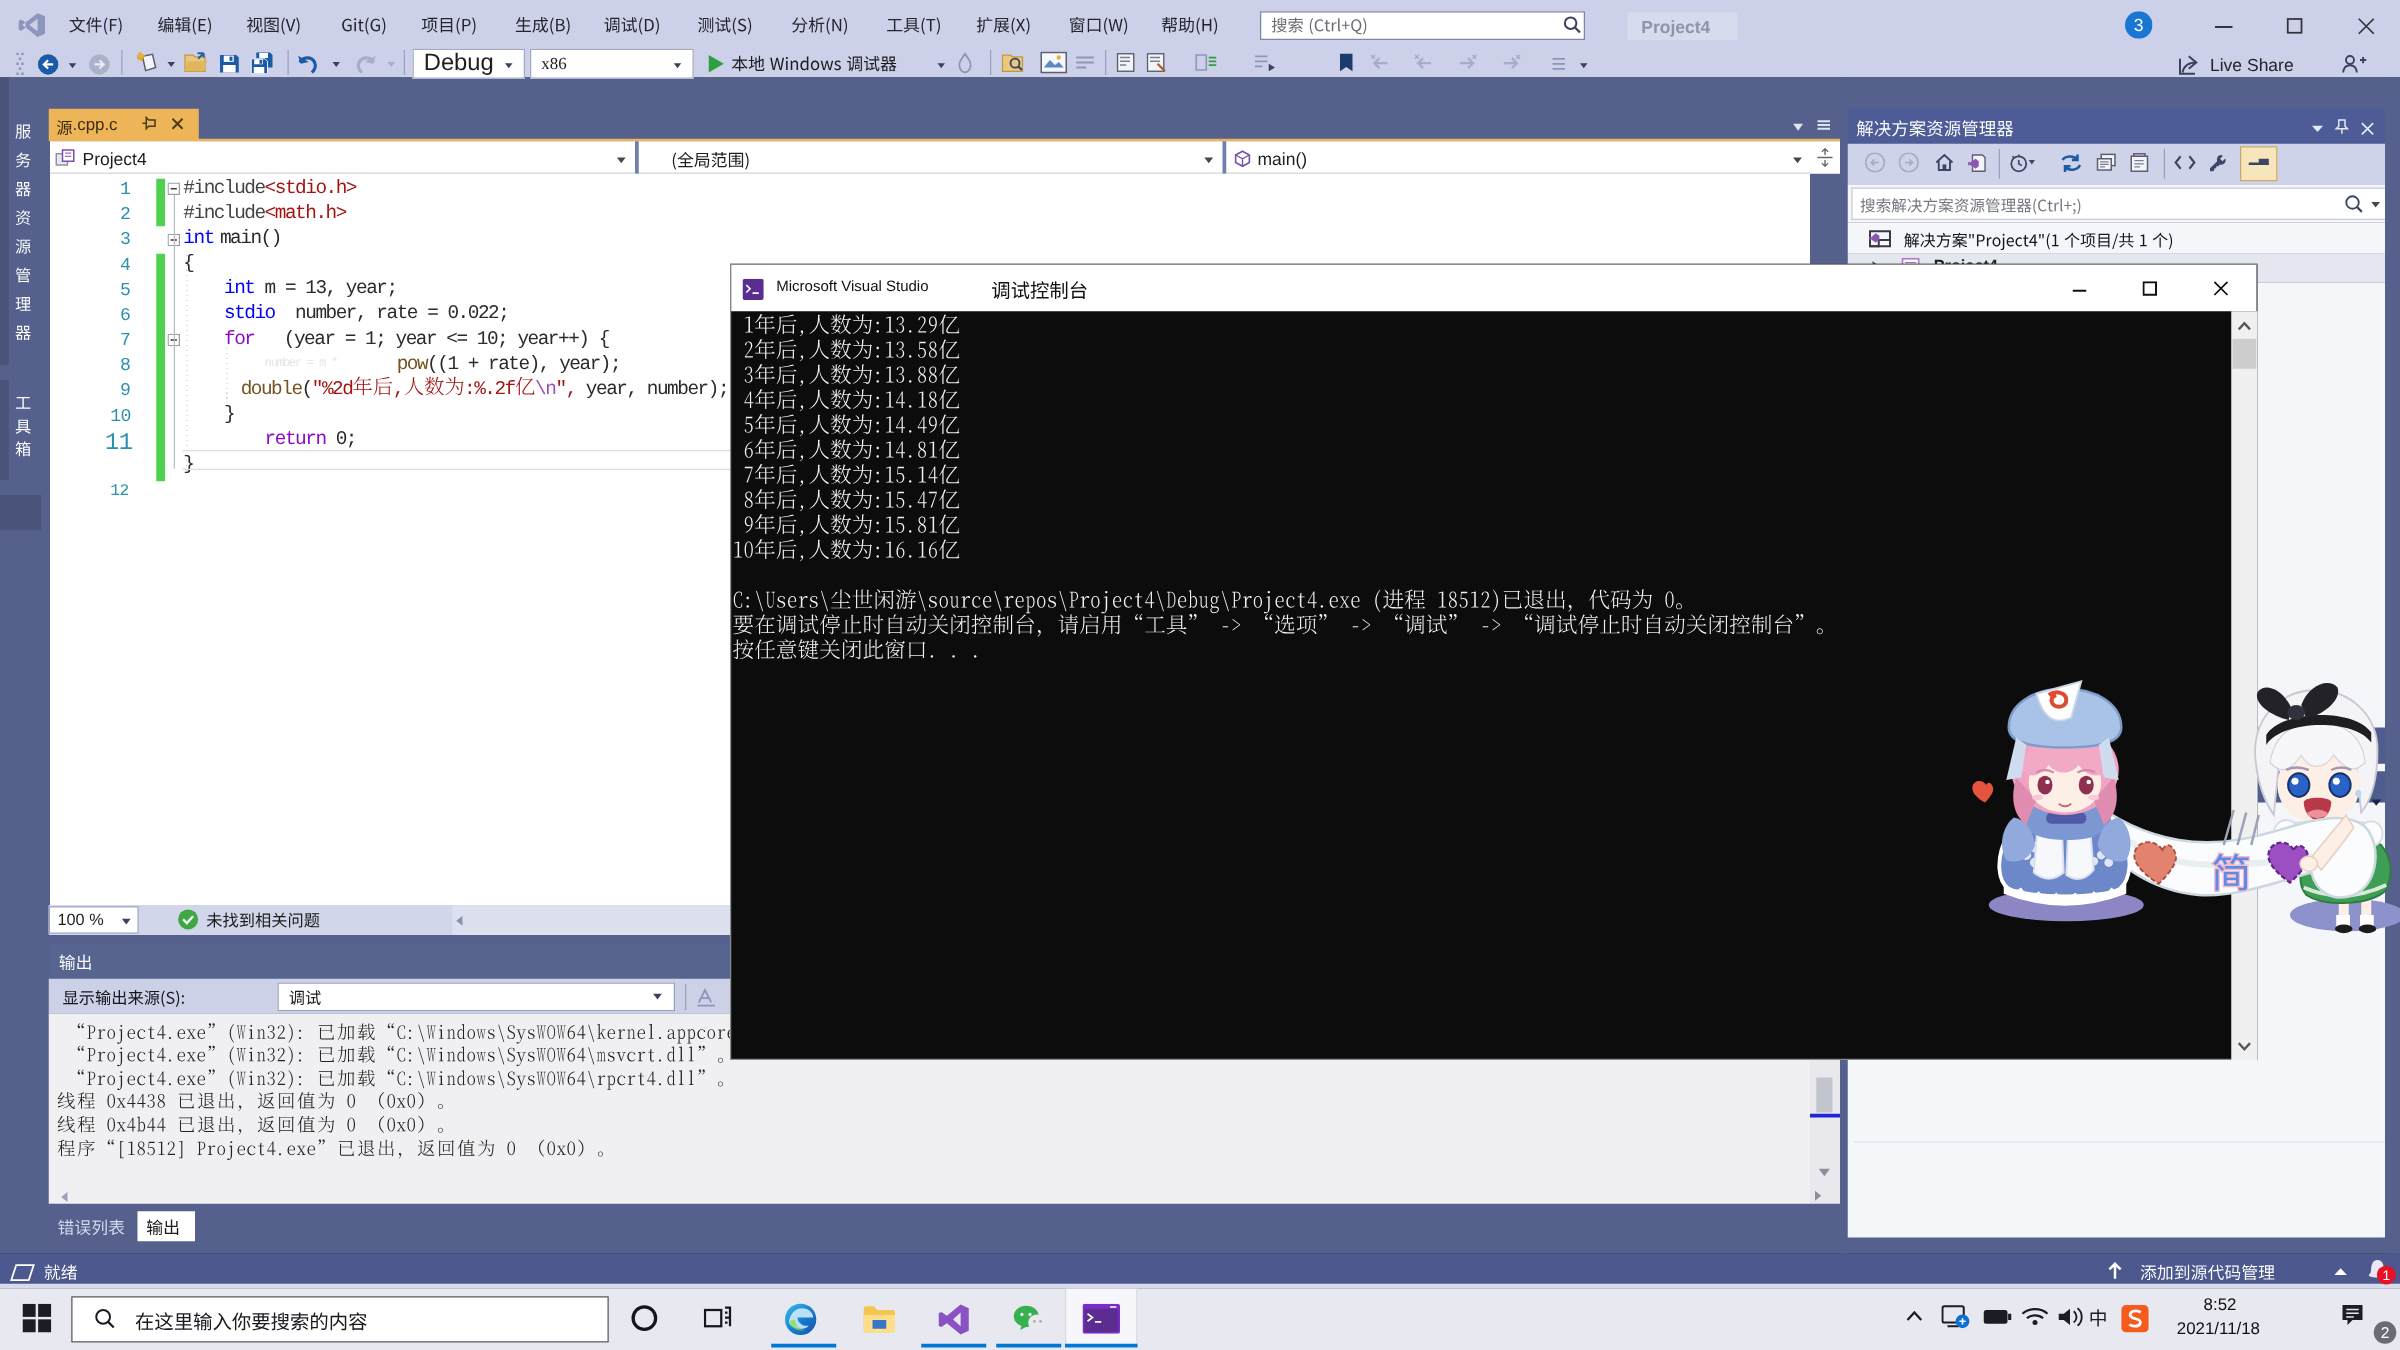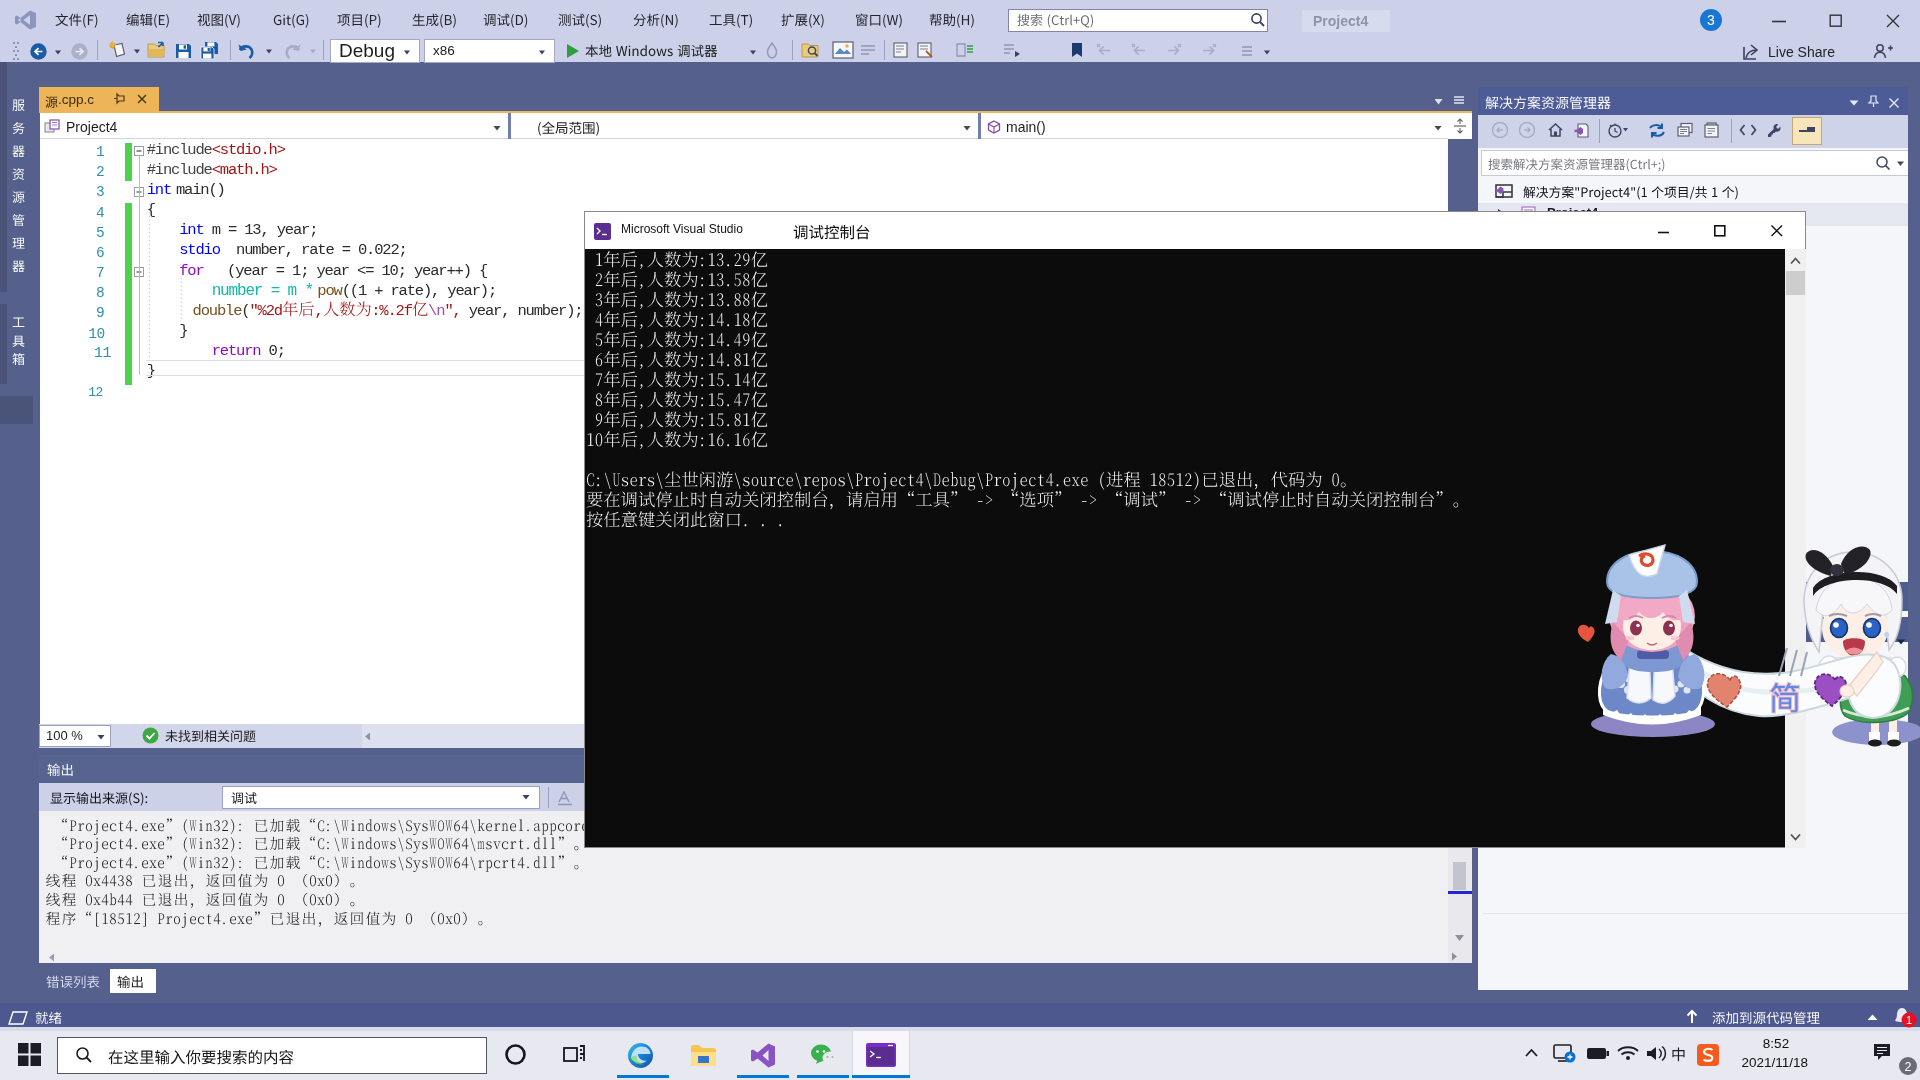--- a/index.html
+++ b/index.html
@@ -456,21 +456,21 @@
 <svg style="position:absolute;left:308px;top:46px;" width="10" height="10" viewBox="0 0 10 10">
     <path d="M2 3.5 L8 3.5 L5 7.5 Z" fill="#a6adc8"></path>
   </svg>
 <div style="position:absolute;left:323px;top:40px;width:1px;height:20px;background:#9aa1c0;"></div>
 <div style="position:absolute;left:330px;top:39px;width:90px;height:24px;background:#fff;border:1px solid #a3a9c7"></div>
 <div style="position:absolute;left:339px;top:43px;font-family:'Liberation Sans',sans-serif;font-size:19px;font-weight:normal;color:#1e1e1e;line-height:16.88px;white-space:pre">Debug</div>
 <svg style="position:absolute;left:402px;top:47px;" width="10" height="10" viewBox="0 0 10 10">
     <path d="M2 3.5 L8 3.5 L5 7.5 Z" fill="#39415f"></path>
   </svg>
 <div style="position:absolute;left:424px;top:39px;width:131px;height:24px;background:#fff;border:1px solid #a3a9c7"></div>
-<div style="position:absolute;left:433px;top:43px;font-family:Liberation Sans, sans-serif;font-size:13.5px;font-weight:normal;color:#1e1e1e;line-height:16.88px;white-space:pre">x86</div>
+<div style="position:absolute;left:433px;top:43px;font-family:Liberation Serif, serif;font-size:13.5px;font-weight:normal;color:#1e1e1e;line-height:16.88px;white-space:pre">x86</div>
 <svg style="position:absolute;left:537px;top:47px;" width="10" height="10" viewBox="0 0 10 10">
     <path d="M2 3.5 L8 3.5 L5 7.5 Z" fill="#39415f"></path>
   </svg>
 <svg style="position:absolute;left:564px;top:42px;" width="17" height="18" viewBox="0 0 17 18">
     <path d="M3 2 L15 9 L3 16 Z" fill="#2e9e3e"></path>
   </svg>
 <svg style="position:absolute;left:585px;top:55.5px;overflow:visible" width="1" height="1">
     <g fill="#1e1e1e">
       <use href="#q47" transform="translate(0) scale(0.0135,-0.0135)"></use>
       <use href="#q48" transform="translate(13.5) scale(0.0135,-0.0135)"></use>
@@ -690,21 +690,21 @@
 <div style="position:absolute;left:96.1px;top:143px;font-family:'Liberation Mono',sans-serif;font-size:14.5px;font-weight:normal;color:#2b91af;line-height:18.12px;white-space:pre;letter-spacing:-0.4px">1</div>
 <div style="position:absolute;left:96.1px;top:163.18px;font-family:'Liberation Mono',sans-serif;font-size:14.5px;font-weight:normal;color:#2b91af;line-height:18.12px;white-space:pre;letter-spacing:-0.4px">2</div>
 <div style="position:absolute;left:96.1px;top:183.36px;font-family:'Liberation Mono',sans-serif;font-size:14.5px;font-weight:normal;color:#2b91af;line-height:18.12px;white-space:pre;letter-spacing:-0.4px">3</div>
 <div style="position:absolute;left:96.1px;top:203.54px;font-family:'Liberation Mono',sans-serif;font-size:14.5px;font-weight:normal;color:#2b91af;line-height:18.12px;white-space:pre;letter-spacing:-0.4px">4</div>
 <div style="position:absolute;left:96.1px;top:223.72px;font-family:'Liberation Mono',sans-serif;font-size:14.5px;font-weight:normal;color:#2b91af;line-height:18.12px;white-space:pre;letter-spacing:-0.4px">5</div>
 <div style="position:absolute;left:96.1px;top:243.9px;font-family:'Liberation Mono',sans-serif;font-size:14.5px;font-weight:normal;color:#2b91af;line-height:18.12px;white-space:pre;letter-spacing:-0.4px">6</div>
 <div style="position:absolute;left:96.1px;top:264.08px;font-family:'Liberation Mono',sans-serif;font-size:14.5px;font-weight:normal;color:#2b91af;line-height:18.12px;white-space:pre;letter-spacing:-0.4px">7</div>
 <div style="position:absolute;left:96.1px;top:284.26px;font-family:'Liberation Mono',sans-serif;font-size:14.5px;font-weight:normal;color:#2b91af;line-height:18.12px;white-space:pre;letter-spacing:-0.4px">8</div>
 <div style="position:absolute;left:96.1px;top:304.44px;font-family:'Liberation Mono',sans-serif;font-size:14.5px;font-weight:normal;color:#2b91af;line-height:18.12px;white-space:pre;letter-spacing:-0.4px">9</div>
 <div style="position:absolute;left:88.2px;top:324.62px;font-family:'Liberation Mono',sans-serif;font-size:14.5px;font-weight:normal;color:#2b91af;line-height:18.12px;white-space:pre;letter-spacing:-0.4px">10</div>
-<div style="position:absolute;left:94px;top:344.8px;font-family:'Liberation Mono',sans-serif;font-size:15px;font-weight:normal;color:#2b91af;line-height:18.12px;white-space:pre;letter-spacing:-0.4px">11</div>
+<div style="position:absolute;left:84px;top:344.8px;font-family:'Liberation Mono',sans-serif;font-size:19px;font-weight:normal;color:#2b91af;line-height:18.12px;white-space:pre;letter-spacing:-0.4px">11</div>
 <div style="position:absolute;left:88.2px;top:384px;font-family:'Liberation Mono',sans-serif;font-size:13px;font-weight:normal;color:#2b91af;line-height:18.12px;white-space:pre;letter-spacing:-0.4px">12</div>
 <svg style="position:absolute;left:134px;top:146px;" width="10" height="10" viewBox="0 0 10 10">
     <rect x="0.5" y="0.5" width="9" height="9" fill="#fff" stroke="#9aa0a8" stroke-width="1"></rect>
     <path d="M2.5 5 L7.5 5" stroke="#3a3a3a" stroke-width="1.1"></path>
   </svg>
 <svg style="position:absolute;left:134px;top:186.6px;" width="10" height="10" viewBox="0 0 10 10">
     <rect x="0.5" y="0.5" width="9" height="9" fill="#fff" stroke="#9aa0a8" stroke-width="1"></rect>
     <path d="M2.5 5 L7.5 5" stroke="#3a3a3a" stroke-width="1.1"></path>
   </svg>
 <svg style="position:absolute;left:134px;top:267.3px;" width="10" height="10" viewBox="0 0 10 10">
@@ -720,21 +720,21 @@
 <div style="position:absolute;left:211.7px;top:160.68px;font-family:'Liberation Mono',sans-serif;font-size:15.5px;font-weight:normal;color:#a31515;line-height:19.38px;white-space:pre;letter-spacing:-1.175px">&lt;math.h&gt;</div>
 <div style="position:absolute;left:146.7px;top:180.86px;font-family:'Liberation Mono',sans-serif;font-size:15.5px;font-weight:normal;color:#0000ff;line-height:19.38px;white-space:pre;letter-spacing:-1.175px">int</div>
 <div style="position:absolute;left:175.95px;top:180.86px;font-family:'Liberation Mono',sans-serif;font-size:15.5px;font-weight:normal;color:#2b2b2b;line-height:19.38px;white-space:pre;letter-spacing:-1.175px">main()</div>
 <div style="position:absolute;left:146.7px;top:201.04px;font-family:'Liberation Mono',sans-serif;font-size:15.5px;font-weight:normal;color:#2b2b2b;line-height:19.38px;white-space:pre;letter-spacing:-1.175px">{</div>
 <div style="position:absolute;left:179.2px;top:221.22px;font-family:'Liberation Mono',sans-serif;font-size:15.5px;font-weight:normal;color:#0000ff;line-height:19.38px;white-space:pre;letter-spacing:-1.175px">int</div>
 <div style="position:absolute;left:211.7px;top:221.22px;font-family:'Liberation Mono',sans-serif;font-size:15.5px;font-weight:normal;color:#2b2b2b;line-height:19.38px;white-space:pre;letter-spacing:-1.175px">m = 13, year;</div>
 <div style="position:absolute;left:179.2px;top:241.4px;font-family:'Liberation Mono',sans-serif;font-size:15.5px;font-weight:normal;color:#0000ff;line-height:19.38px;white-space:pre;letter-spacing:-1.175px">stdio</div>
 <div style="position:absolute;left:236.07px;top:241.4px;font-family:'Liberation Mono',sans-serif;font-size:15.5px;font-weight:normal;color:#2b2b2b;line-height:19.38px;white-space:pre;letter-spacing:-1.175px">number, rate = 0.022;</div>
 <div style="position:absolute;left:179.2px;top:261.58px;font-family:'Liberation Mono',sans-serif;font-size:15.5px;font-weight:normal;color:#8f08c4;line-height:19.38px;white-space:pre;letter-spacing:-1.175px">for</div>
 <div style="position:absolute;left:227px;top:261.58px;font-family:'Liberation Mono',sans-serif;font-size:15.5px;font-weight:normal;color:#2b2b2b;line-height:19.38px;white-space:pre;letter-spacing:-1.175px">(year = 1; year &lt;= 10; year++) {</div>
-<div style="position:absolute;left:211.7px;top:281.76px;font-family:'Liberation Mono',sans-serif;font-size:16px;font-weight:normal;color:#14b8a6;line-height:19.38px;white-space:pre;letter-spacing:-1.175px">number = m * </div>
+<div style="position:absolute;left:211.7px;top:281.76px;font-family:'Liberation Mono',sans-serif;font-size:10px;font-weight:normal;color:#e5e5e5;line-height:19.38px;white-space:pre;letter-spacing:-1.175px">number = m * </div>
 <div style="position:absolute;left:317.32px;top:281.76px;font-family:'Liberation Mono',sans-serif;font-size:15.5px;font-weight:normal;color:#74531f;line-height:19.38px;white-space:pre;letter-spacing:-1.175px">pow</div>
 <div style="position:absolute;left:341.7px;top:281.76px;font-family:'Liberation Mono',sans-serif;font-size:15.5px;font-weight:normal;color:#2b2b2b;line-height:19.38px;white-space:pre;letter-spacing:-1.175px">((1 + rate), year);</div>
 <div style="position:absolute;left:192.5px;top:301.94px;font-family:'Liberation Mono',sans-serif;font-size:15.5px;font-weight:normal;color:#74531f;line-height:19.38px;white-space:pre;letter-spacing:-1.175px">double</div>
 <div style="position:absolute;left:241.2px;top:301.94px;font-family:'Liberation Mono',sans-serif;font-size:15.5px;font-weight:normal;color:#2b2b2b;line-height:19.38px;white-space:pre;letter-spacing:-1.175px">(</div>
 <div style="position:absolute;left:249.4px;top:301.94px;font-family:'Liberation Mono',sans-serif;font-size:15.5px;font-weight:normal;color:#a31515;line-height:19.38px;white-space:pre;letter-spacing:-1.175px">"%2d</div>
 <svg style="position:absolute;left:281.9px;top:315.14px;overflow:visible" width="1" height="1">
     <g fill="#a31515">
       <use href="#q66" transform="translate(0) scale(0.01625,-0.01625)"></use>
       <use href="#q67" transform="translate(16.25) scale(0.01625,-0.01625)"></use>
     </g>

